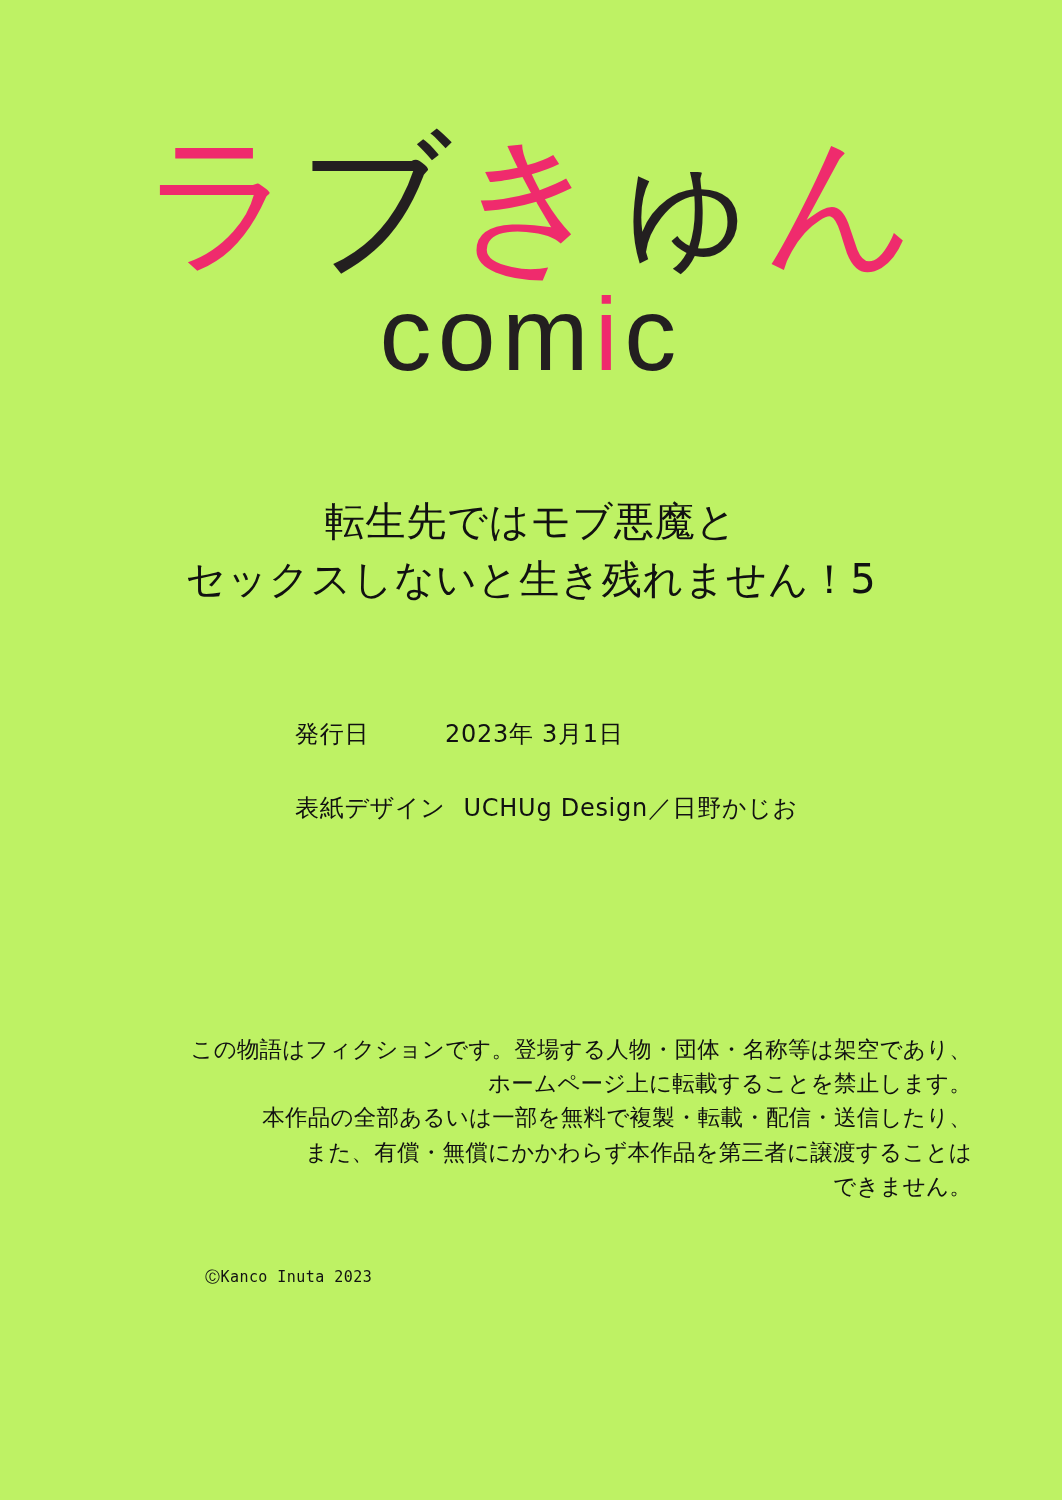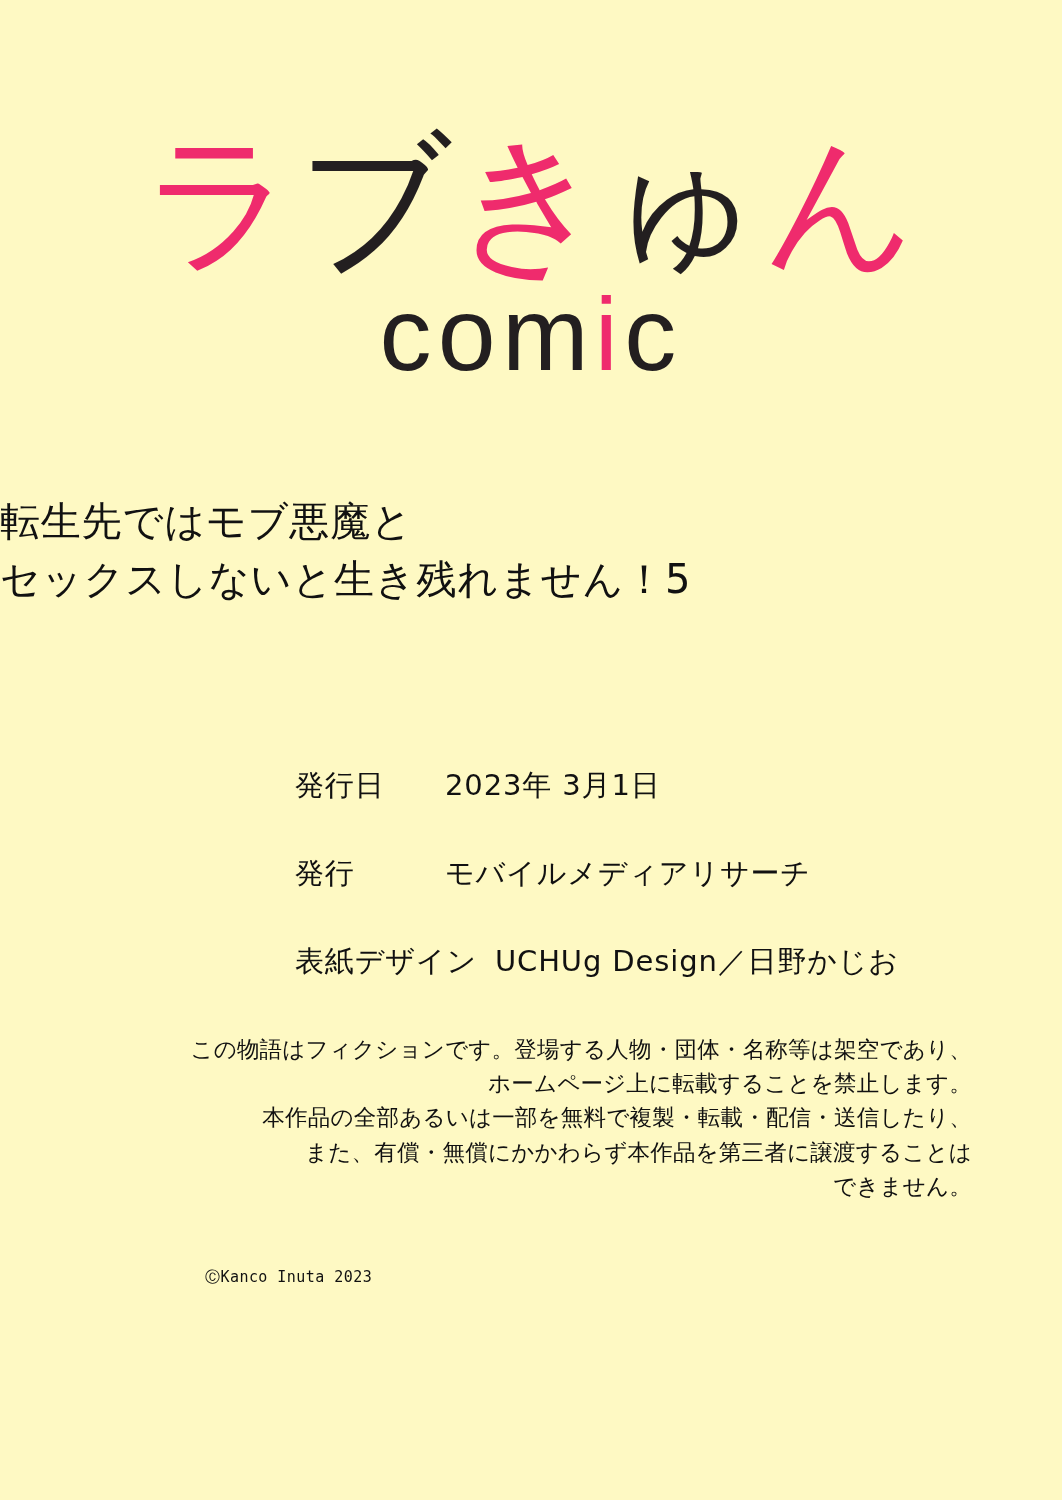--- a/index.html
+++ b/index.html
@@ -12,21 +12,21 @@
     height: 1500px;
     position: relative;
     font-family: "Liberation Sans", "DejaVu Sans", sans-serif;
     color: #1a1a1a;
     overflow: hidden;
   }
 
   .page {
     position: absolute;
     inset: 0;
-    background: #fef9c3;
+    background: #bef264;
   }
 
   
   .logo-block {
     position: absolute;
     top: 118px;
     left: 0;
     width: 1062px;
     text-align: center;
   }
@@ -50,21 +50,21 @@
     font-weight: 400;
   }
   .logo-comic .c-pink { color: #ef2b6d; }
 
   
   .title-block {
     position: absolute;
     top: 492px;
     left: 0;
     width: 1062px;
-    text-align: left;
+    text-align: center;
   }
   .title-line {
     font-family: "DejaVu Sans", "Liberation Sans", sans-serif;
     font-size: 40px;
     line-height: 1.45;
     letter-spacing: 0.02em;
     color: #111111;
     font-weight: 400;
   }
 
@@ -73,25 +73,24 @@
     position: absolute;
     top: 718px;
     left: 295px;
     width: 700px;
   }
   .colophon-row {
     display: flex;
     align-items: baseline;
     margin-bottom: 42px;
     font-family: "DejaVu Sans", "Liberation Sans", sans-serif;
-    font-size: 29px;
+    font-size: 24px;
     letter-spacing: 0.03em;
     color: #111111;
     white-space: nowrap;
-    margin-top: 48px;
   }
   .colophon-row .label {
     width: 150px;
     flex: 0 0 150px;
   }
   .colophon-row .value { flex: 1 1 auto; }
   .colophon-row.wide .label {
     width: auto;
     flex: 0 0 auto;
     margin-right: 18px;
@@ -137,24 +136,20 @@
   <div class="title-block">
     <div class="title-line">転生先ではモブ悪魔と</div>
     <div class="title-line">セックスしないと生き残れません！5</div>
   </div>
 
   <div class="colophon">
     <div class="colophon-row">
       <span class="label">発行日</span>
       <span class="value">2023年 3月1日</span>
     </div>
-    <div class="colophon-row">
-      <span class="label">発行</span>
-      <span class="value">モバイルメディアリサーチ</span>
-    </div>
     <div class="colophon-row wide">
       <span class="label">表紙デザイン</span>
       <span class="value">UCHUg Design／日野かじお</span>
     </div>
   </div>
 
   <div class="notice">
     <p>この物語はフィクションです。登場する人物・団体・名称等は架空であり、</p>
     <p>ホームページ上に転載することを禁止します。</p>
     <p>本作品の全部あるいは一部を無料で複製・転載・配信・送信したり、</p>

